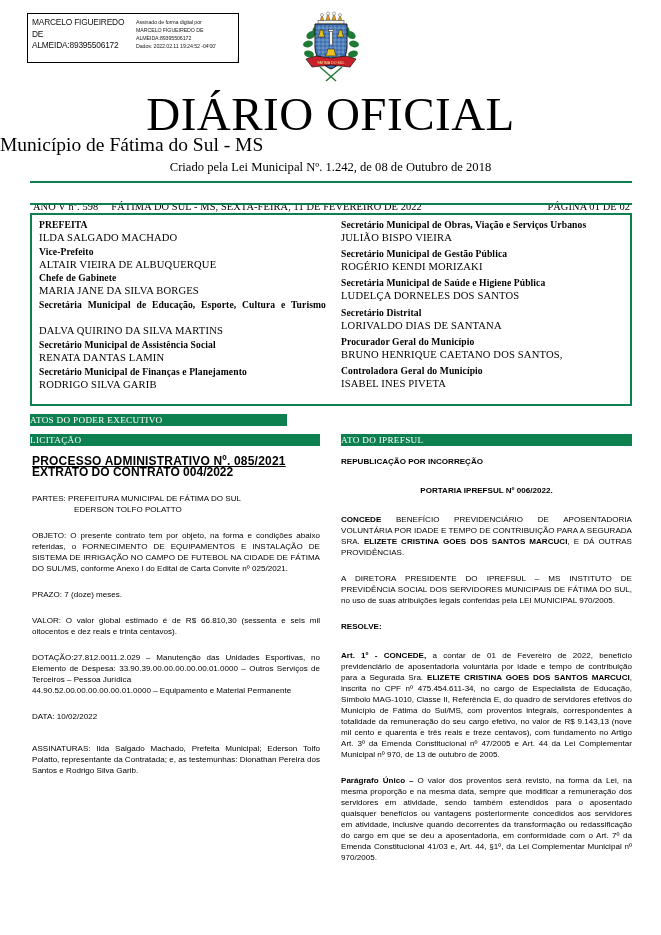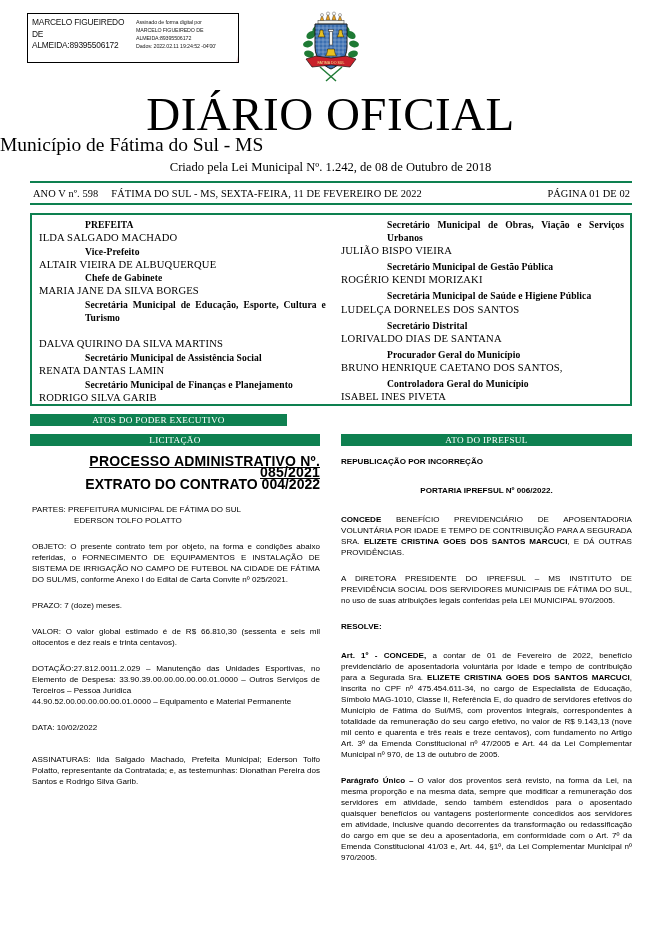--- a/index.html
+++ b/index.html
@@ -54,53 +54,53 @@
   }
   .lawline{
     position:absolute;left:0;top:159px;width:661px;text-align:center;
     font-size:12.6px;line-height:17px;
   }
 
   
   .rule-top{position:absolute;left:30px;top:181px;width:602px;height:2px;background:#0e8050;}
   .rule-bot{position:absolute;left:30px;top:203px;width:602px;height:2px;background:#0e8050;}
   .issue-row{
-    position:absolute;left:30px;top:184px;width:602px;height:18px;
-    display:flex;align-items:center;font-size:10.4px;letter-spacing:0.1px;
+    position:absolute;left:30px;top:184px;width:602px;height:28px;
+    display:flex;align-items:flex-end;font-size:10.4px;letter-spacing:0.1px;
   }
   .issue-ano{margin-left:3px;}
   .issue-mid{margin-left:13px;flex:1;}
   .issue-page{margin-right:2px;}
 
   
   .off-box{
     position:absolute;left:30px;top:213px;width:602px;height:193px;
     border:2px solid #0e8050;box-sizing:border-box;
     display:flex;background:#fff;
   }
   .off-col{box-sizing:border-box;padding:3px 6px 0 7px;}
   .off-col.left{width:302px;}
   .off-col.right{width:300px;padding-left:9px;}
   .off-role{
     font-size:9.6px;line-height:13.1px;font-weight:bold;
-    text-align:justify;letter-spacing:0.1px;margin-left:46px;
+    text-align:justify;letter-spacing:0.1px;
   }
   .off-role.wrapjust{text-align:justify;}
   .off-role.wrapjust::after{content:"";display:inline-block;width:100%;}
   .off-name{
     font-size:10.6px;line-height:13.6px;letter-spacing:0.15px;
   }
   .off-col.right .off-role{margin-top:2.5px;}
   .off-col.right .off-role:first-child{margin-top:0;}
 
   
   .banner{
     position:absolute;height:12px;background:#0e8050;
     color:#fff;font-size:9.2px;line-height:12px;
-    text-align:center;letter-spacing:0.3px;
+    letter-spacing:0.3px;
     font-family:"Liberation Serif",serif;
   }
   .banner-exec{left:30px;top:414px;width:257px;}
   .banner-lic{left:30px;top:434px;width:290px;}
   .banner-ipre{left:341px;top:434px;width:291px;}
 
   
   .col{position:absolute;top:456px;font-family:"Liberation Sans",sans-serif;}
   .col-left{left:32px;width:288px;}
   .col-right{left:341px;width:291px;}
@@ -109,21 +109,21 @@
     font-size:8.05px;line-height:11.0px;
     text-align:justify;margin:0 0 9px 0;
     letter-spacing:0.01px;
     -webkit-hyphens:none;hyphens:none;
   }
   .p.tight{margin-bottom:0;}
   .p.nj{text-align:left;}
   .ctr{text-align:center;}
   .b{font-weight:bold;}
   .hd{
-    font-size:14px;line-height:11.4px;font-weight:bold;text-align:right;
+    font-size:12px;line-height:11.4px;font-weight:bold;text-align:left;
   }
   .hd .l1{text-decoration:underline;letter-spacing:0.2px;}
   .sp14{height:14px;}
   .sp9{height:9px;}
   .sp6{height:6px;}
   .indent-sub{padding-left:42px;}
 </style>
 </head>
 <body>
 

